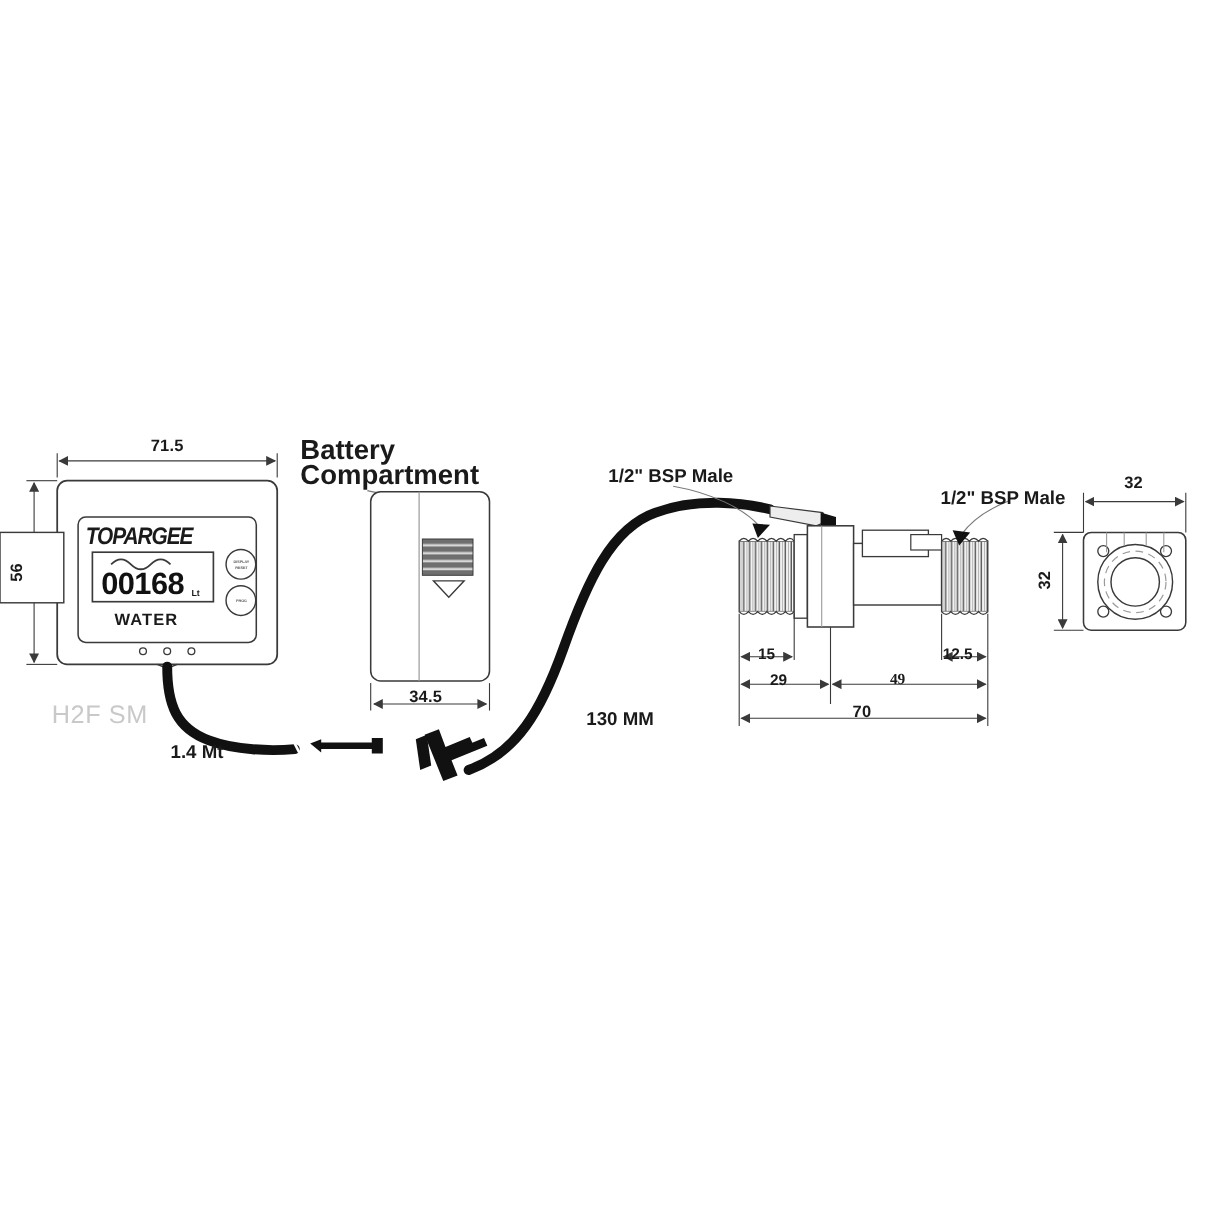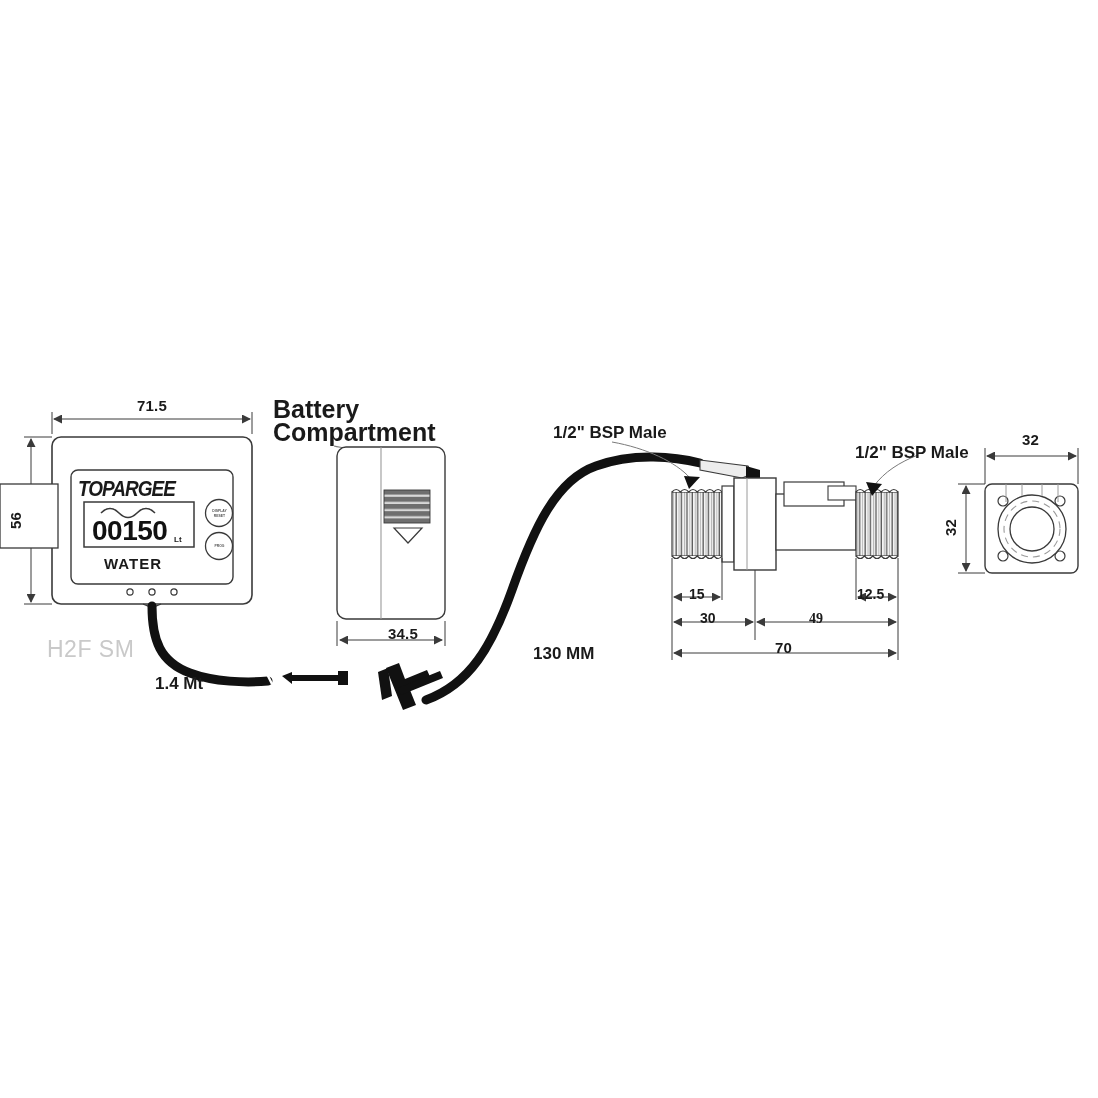--- a/index.html
+++ b/index.html
@@ -208,49 +208,49 @@
       <path d="M1058,484 L1058,502" stroke="#9a9a9a" stroke-width="1"></path>
     </g>
   </svg>
 
   <div class="lbl dim" style="left:137px;top:398px;">71.5</div>
 
   <div class="lbl dim rot" style="left:5px;top:512px;width:22px;text-align:center;">56</div>
 
   <div class="lbl" style="left:78px;top:478px;font-size:19px;font-style:italic;font-weight:bold;letter-spacing:-1px;transform:scaleY(1.15);">TOPARGEE</div>
 
-  <div class="lcdnum" style="position:absolute;left:92px;top:515px;">00150</div>
+  <div class="lcdnum" style="position:absolute;left:92px;top:515px;">00168</div>
   <div class="lbl lcdunit" style="left:174px;top:536px;">Lt</div>
 
   <div class="lbl meterword" style="left:104px;top:556px;">WATER</div>
 
   <div style="position:absolute;left:206px;top:506px;width:27px;height:15px;display:flex;flex-direction:column;align-items:center;justify-content:center;">
     <div class="btntxt">DISPLAY</div>
     <div class="btntxt">RESET</div>
   </div>
   <div style="position:absolute;left:206px;top:540px;width:27px;height:12px;display:flex;align-items:center;justify-content:center;">
     <div class="btntxt">PROG</div>
   </div>
 
   <div class="lbl watermark" style="left:47px;top:625px;margin-top:12px;">H2F SM</div>
 
   <div class="lbl note" style="left:273px;top:395px;">Battery</div>
   <div class="lbl note" style="left:273px;top:418px;">Compartment</div>
 
-  <div class="lbl dim" style="left:372px;top:626px;margin-left:16px;">34.5</div>
+  <div class="lbl dim" style="left:372px;top:626px;">34.5</div>
 
   <div class="lbl note2" style="left:155px;top:674px;">1.4 Mt</div>
 
   <div class="lbl note2" style="left:533px;top:644px;">130 MM</div>
 
   <div class="lbl note2" style="left:553px;top:423px;">1/2" BSP Male</div>
   <div class="lbl note2" style="left:855px;top:443px;">1/2" BSP Male</div>
 
   <div class="lbl dim-sm" style="left:689px;top:587px;">15</div>
   <div class="lbl dim-sm" style="left:857px;top:587px;">12.5</div>
-  <div class="lbl dim-sm" style="left:700px;top:611px;">30</div>
+  <div class="lbl dim-sm" style="left:700px;top:611px;">29</div>
   <div class="lbl dim-sm" style="left:809px;top:611px;font-family:Liberation Serif, serif;">49</div>
   <div class="lbl dim" style="left:775px;top:640px;">70</div>
 
   <div class="lbl dim" style="left:1022px;top:432px;">32</div>
   <div class="lbl dim rot" style="left:940px;top:519px;width:22px;text-align:center;">32</div>
 
 </div>
 
 </body></html>

